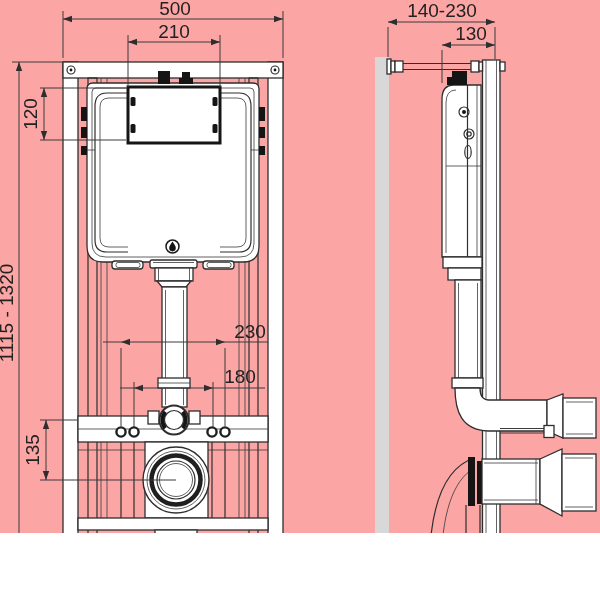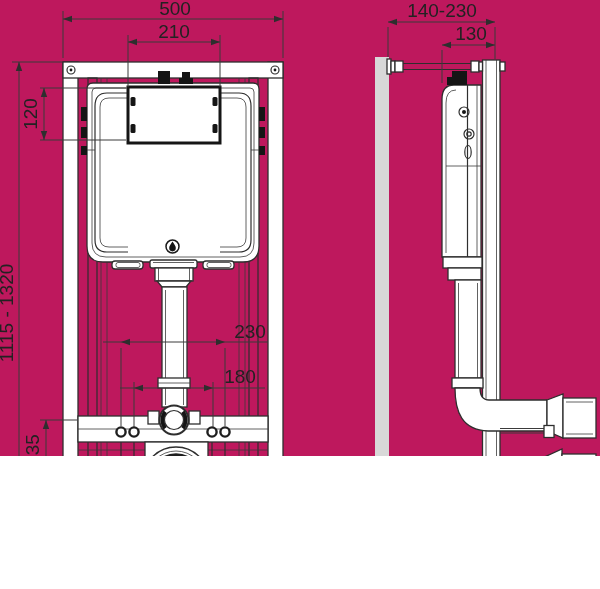--- a/index.html
+++ b/index.html
@@ -1,16 +1,16 @@
 <!DOCTYPE html>
 <html><head>
 <meta charset="utf-8">
 <style>
   html,body{margin:0;padding:0;background:#fff;}
-  .stage{width:600px;height:456px;position:relative;background:#be185d;overflow:hidden;
+  .stage{width:600px;height:533px;position:relative;background:#fca5a5;overflow:hidden;
          font-family:"Liberation Sans", sans-serif;}
   svg{display:block}
   svg text{font-family:"Liberation Sans","DejaVu Sans",sans-serif;font-size:19px;fill:#222;}
   .ln{stroke:#2e2e2e;fill:none;stroke-width:1.2;}
   .lnw{stroke:#2e2e2e;fill:#ffffff;stroke-width:1.3;}
   .thin{stroke:#3a3a3a;stroke-width:0.8;fill:none;}
   .dim{stroke:#3a3a3a;stroke-width:1;fill:none;}
   .arr{fill:#2e2e2e;stroke:none;}
   .blk{fill:#151515;stroke:none;}
   .gray{fill:#d8d8d8;stroke:none;}

